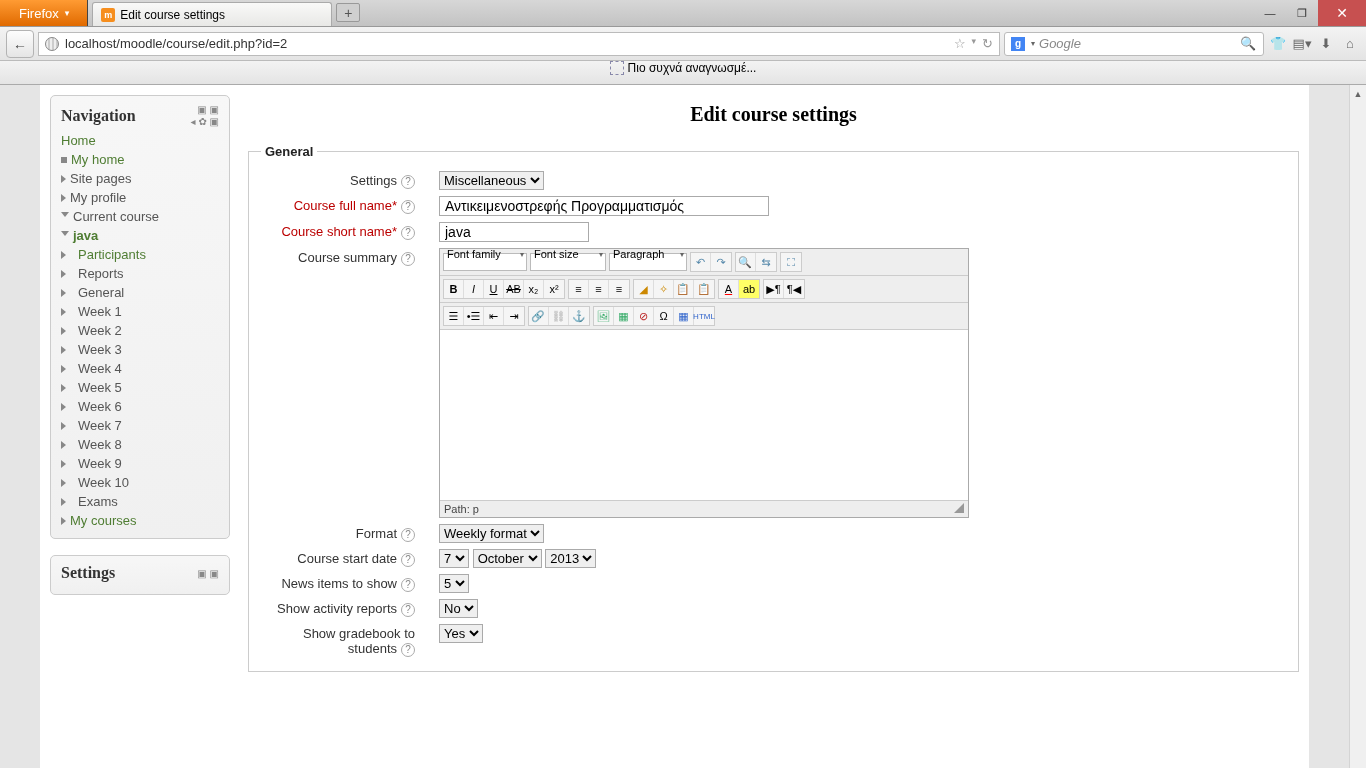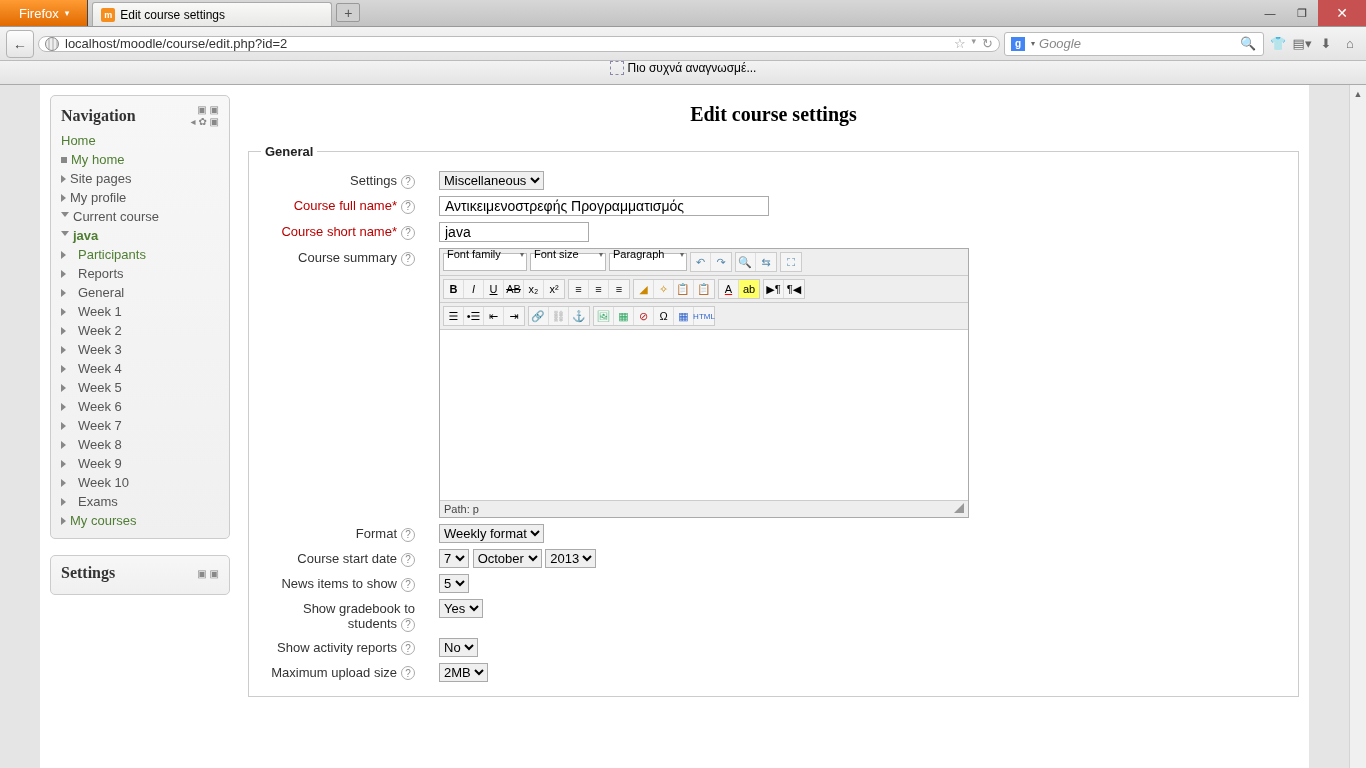--- a/index.html
+++ b/index.html
@@ -11,21 +11,21 @@
 .ff-btn::after { content: "▾"; margin-left: 6px; font-size: 9px; }
 .tab { background: linear-gradient(#f9f9f8, #e8e8e6); border: 1px solid #aaa; border-bottom: none; margin-top: 2px; margin-left: 4px; border-radius: 3px 3px 0 0; padding: 3px 60px 3px 8px; display: flex; align-items: center; font-size: 12px; min-width: 240px; position: relative; }
 .tab-icon { width: 14px; height: 14px; background: #f68e1e; margin-right: 5px; display: inline-flex; align-items: center; justify-content: center; color: #fff; font-size: 9px; font-weight: bold; border-radius: 2px; }
 .newtab { background: #cfcfcf; border: 1px solid #999; border-radius: 2px; width: 24px; margin-top: 3px; margin-left: 4px; display: flex; align-items: center; justify-content: center; font-size: 14px; color: #555; cursor: pointer; height: 19px; }
 .win-btns { margin-left: auto; display: flex; }
 .win-btn { width: 32px; display: flex; align-items: center; justify-content: center; color: #333; font-size: 11px; cursor: pointer; }
 .win-close { background: #c75050; color: #fff; width: 48px; font-size: 14px; }
 
 .addr-bar { background: linear-gradient(#f3f3f3, #e4e4e4); height: 34px; display: flex; align-items: center; padding: 0 6px; border-bottom: 1px solid #bbb; gap: 4px; }
 .back-btn { width: 28px; height: 28px; border: 1px solid #b3b3b3; border-radius: 4px; background: linear-gradient(#fdfdfd,#e5e5e5); display: flex; align-items: center; justify-content: center; font-size: 14px; color: #444; cursor: pointer; }
-.url-box { flex: 1; background: #fff; border: 1px solid #bbb; border-radius: 8px; height: 16px; display: flex; align-items: center; padding: 0 6px; }
+.url-box { flex: 1; background: #fff; border: 1px solid #bbb; border-radius: 0; height: 24px; display: flex; align-items: center; padding: 0 6px; }
 .globe { width: 14px; height: 14px; border: 1px solid #888; border-radius: 50%; margin-right: 6px; background: repeating-linear-gradient(90deg,#eee,#eee 2px,#ccc 2px,#ccc 4px); }
 .url-text { flex: 1; font-size: 13px; color: #333; }
 .url-icons { display: flex; gap: 6px; color: #999; font-size: 13px; }
 .search-box { width: 260px; background: #fff; border: 1px solid #bbb; border-radius: 3px; height: 24px; display: flex; align-items: center; padding: 0 6px; }
 .g-icon { width: 14px; height: 14px; background: #4285f4; color: #fff; font-size: 10px; font-weight: bold; display: flex; align-items: center; justify-content: center; margin-right: 6px; }
 .search-text { flex: 1; color: #888; font-size: 13px; font-style: italic; }
 .tb-icon { width: 20px; height: 20px; display: flex; align-items: center; justify-content: center; color: #666; cursor: pointer; }
 
 .bm-bar { background: linear-gradient(#f3f3f3, #e4e4e4); height: 24px; display: flex; align-items: center; padding: 0 6px; border-bottom: 1px solid #aaa; gap: 10px; font-size: 12px; flex-direction: column; }
 .bm-item { display: flex; align-items: center; gap: 4px; cursor: pointer; }
@@ -367,33 +367,29 @@
                 <select><option>2013</option></select>
               </div>
             </div>
 
             <div class="form-row">
               <div class="form-label"><span>News items to show</span><span class="help-icon">?</span></div>
               <div class="form-field"><select><option>5</option></select></div>
             </div>
 
             <div class="form-row">
+              <div class="form-label"><span>Show activity reports</span><span class="help-icon">?</span></div>
+              <div class="form-field"><select><option>No</option></select></div>
+            </div>
+
+            <div class="form-row">
               <div class="form-label"><span>Show gradebook to students</span><span class="help-icon">?</span></div>
               <div class="form-field"><select><option>Yes</option></select></div>
             </div>
 
-            <div class="form-row">
-              <div class="form-label"><span>Show activity reports</span><span class="help-icon">?</span></div>
-              <div class="form-field"><select><option>No</option></select></div>
-            </div>
-
-            <div class="form-row">
-              <div class="form-label"><span>Maximum upload size</span><span class="help-icon">?</span></div>
-              <div class="form-field"><select><option>2MB</option></select></div>
-            </div>
 
           </fieldset>
         </div>
       </div>
     </div>
   </div>
   <div class="scrollbar-right">
     <div class="scroll-arrow">▲</div>
   </div>
 </div>

